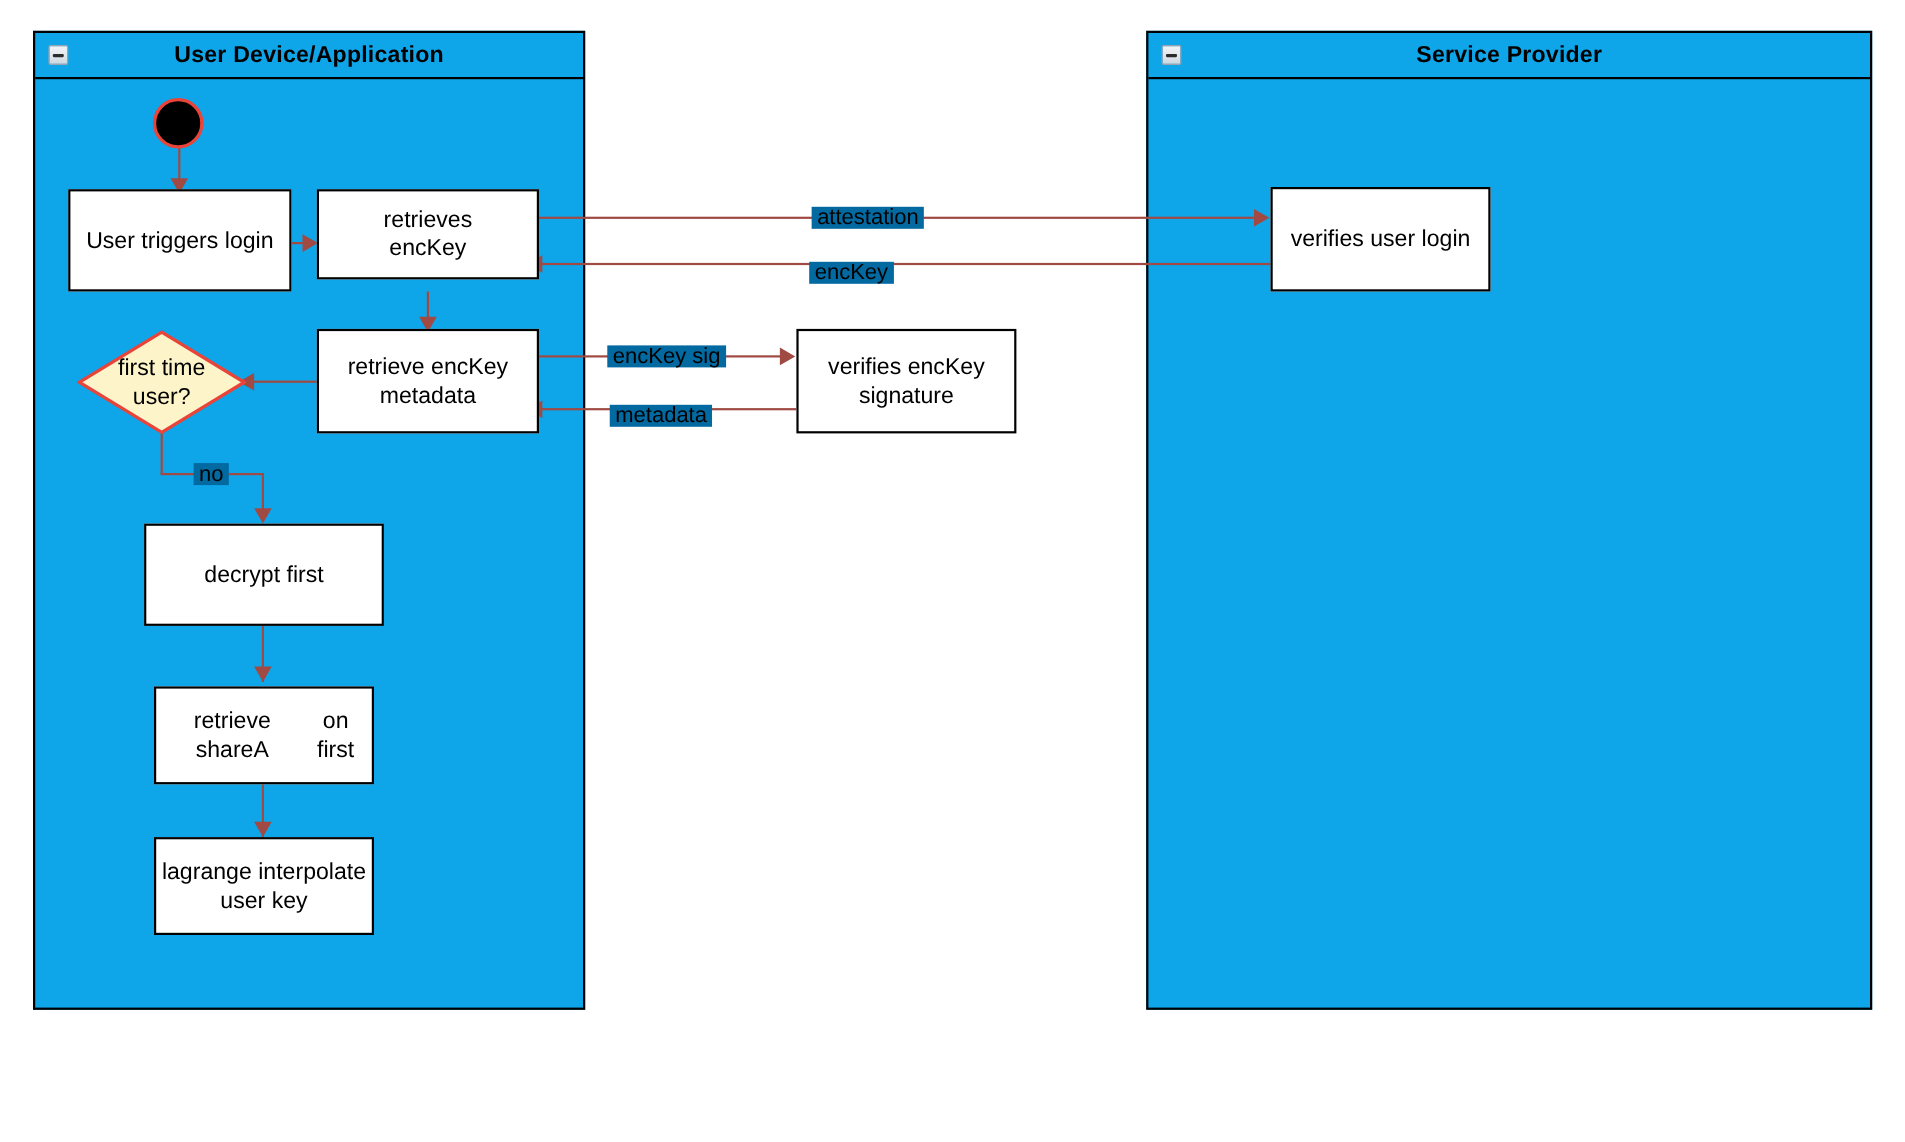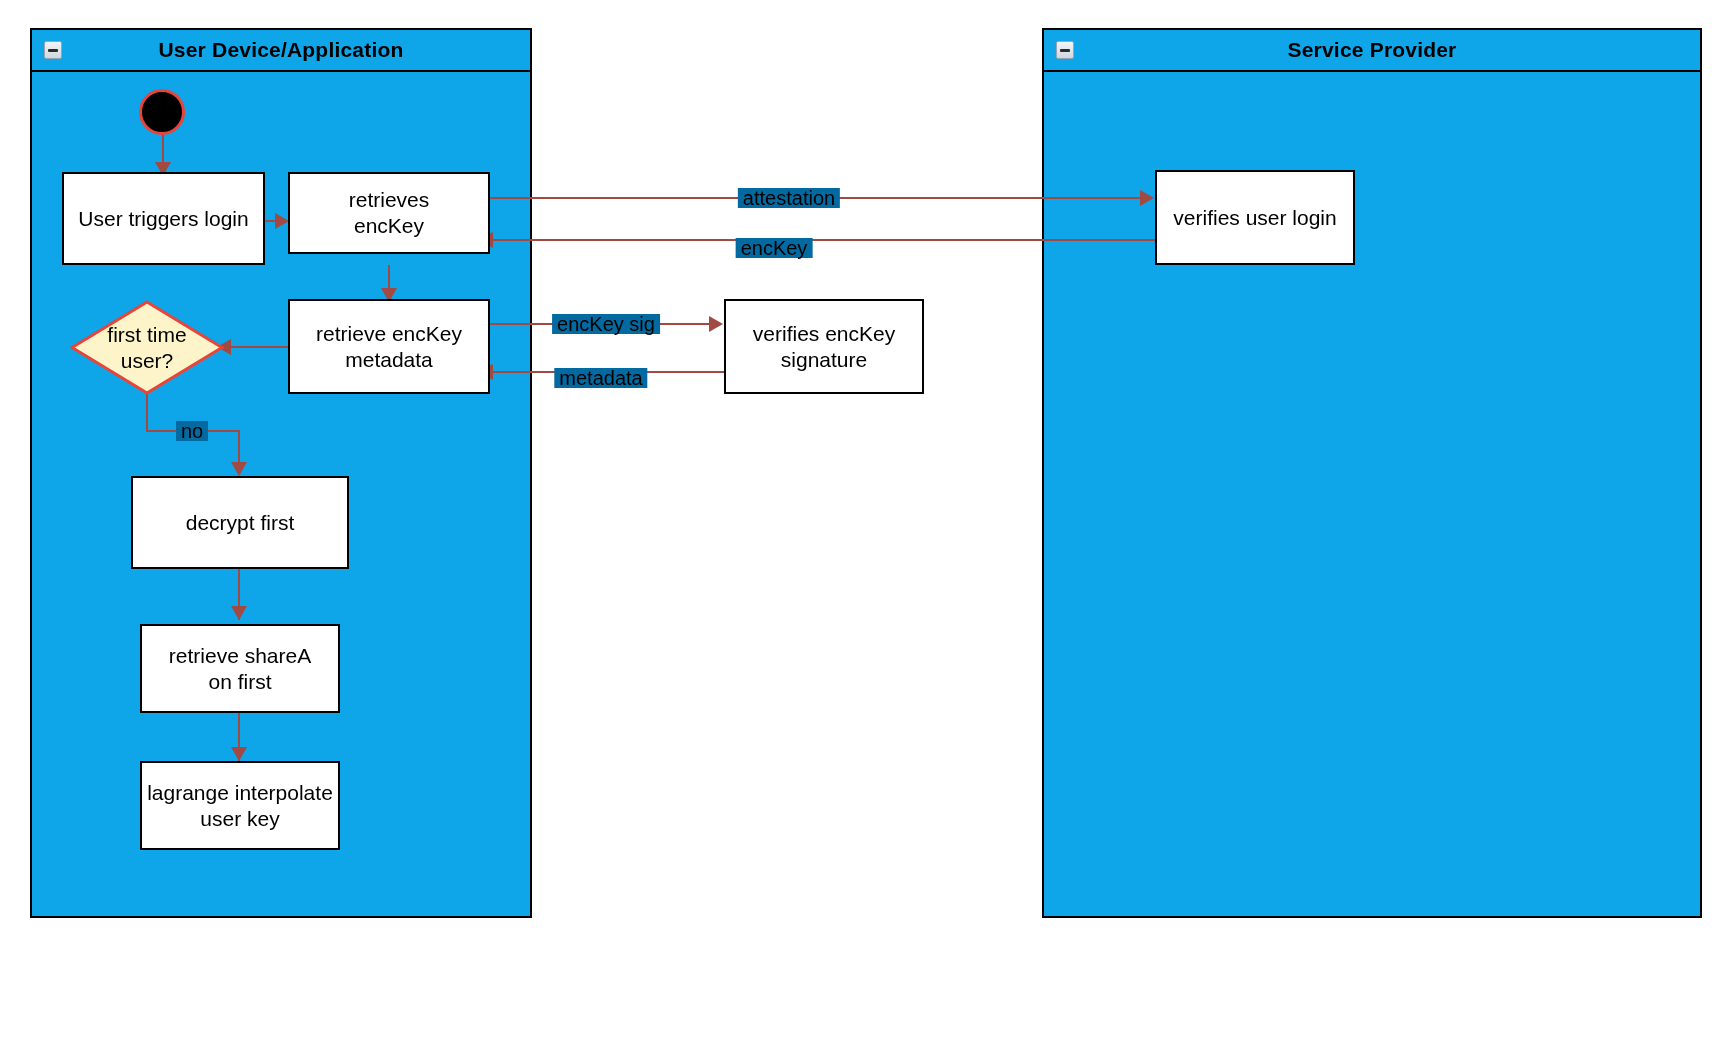--- a/index.html
+++ b/index.html
@@ -133,21 +133,21 @@
     <div class="dlabel" style="flex-direction:column;">
       <span>first time</span>
       <span>user?</span>
     </div>
   </div>
 
   <div class="node" style="left:131px;top:476px;width:218px;height:93px;">
     <span>decrypt first</span>
   </div>
 
-  <div class="node" style="left:140px;top:624px;width:200px;height:89px;flex-direction:column;">
+  <div class="node" style="left:140px;top:624px;width:200px;height:89px;flex-direction:row;">
     <span>retrieve shareA</span>
     <span>on first</span>
   </div>
 
   <div class="node" style="left:140px;top:761px;width:200px;height:89px;flex-direction:column;">
     <span>lagrange interpolate</span>
     <span>user key</span>
   </div>
 
   <div class="node" style="left:1155px;top:170px;width:200px;height:95px;">

